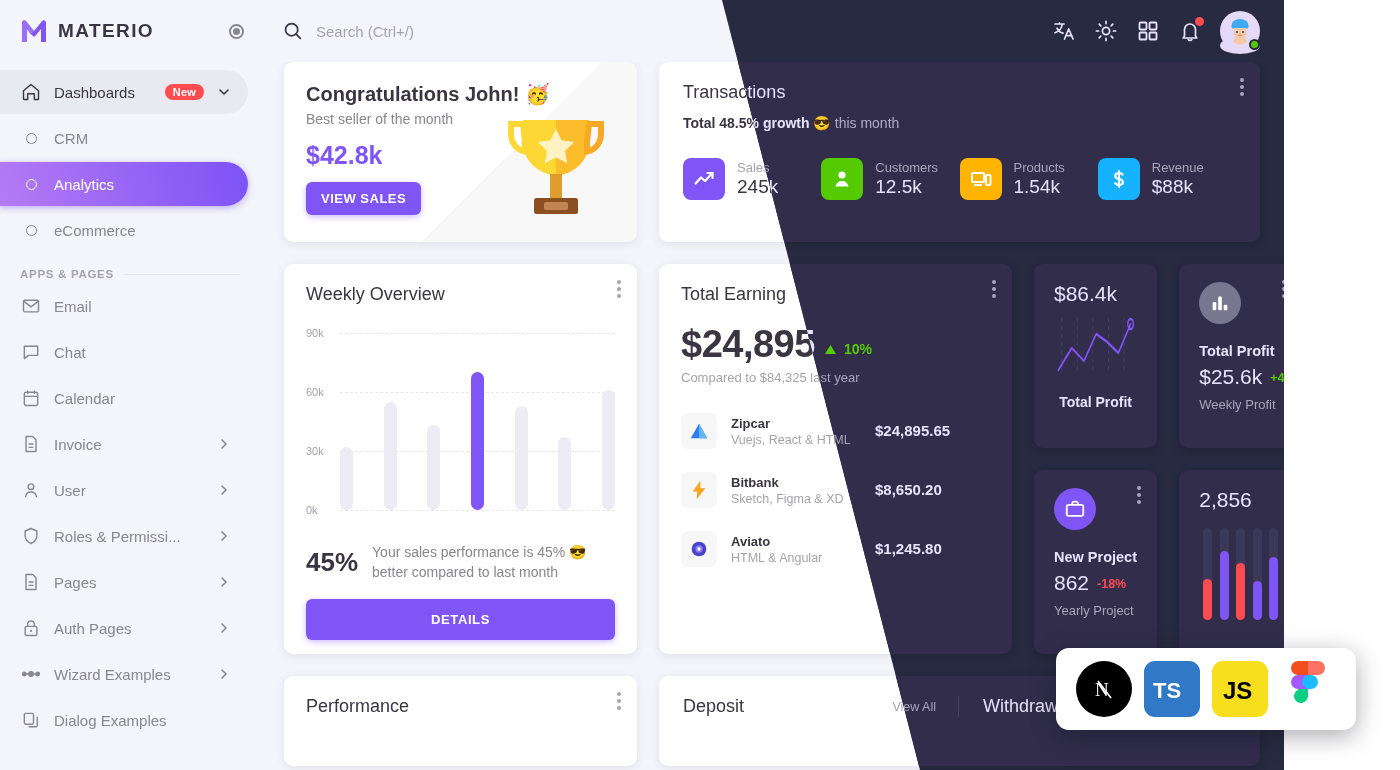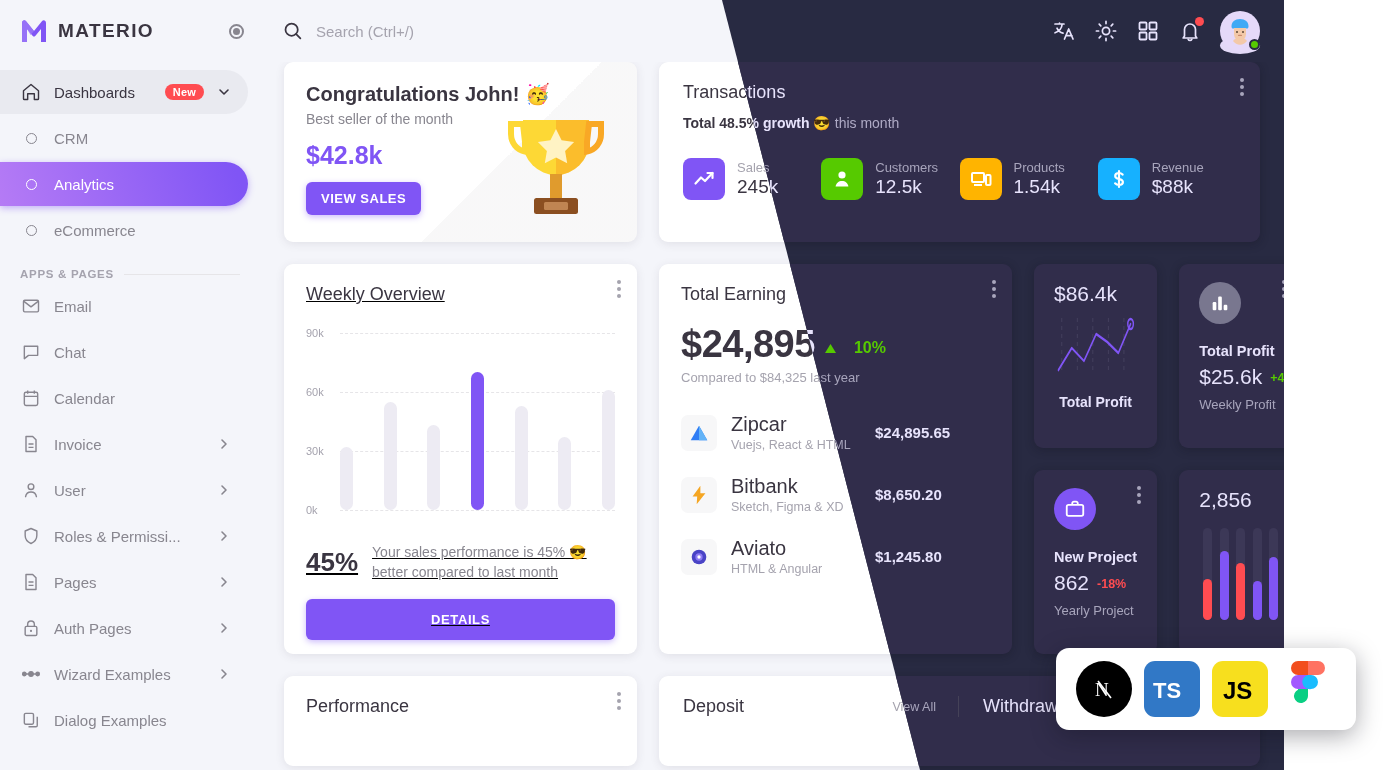--- a/index.html
+++ b/index.html
@@ -127,21 +127,21 @@
   .transactions { flex:1; height:180px; padding:20px 24px; }
   .transactions .growth { font-size:14px; color:var(--txt-sub); margin-top:12px; }
   .transactions .growth b { color:var(--txt-strong); font-weight:700; }
   .stats { display:flex; gap:0; margin-top:27px; }
   .stat { display:flex; align-items:center; gap:12px; width:178px; }
   .stat .sq { width:42px;height:42px;border-radius:8px; display:flex;align-items:center;justify-content:center; flex:0 0 42px; }
   .stat .k { font-size:13px; color:var(--txt-mute); }
   .stat .v { font-size:19px; font-weight:500; color:var(--txt-strong); margin-top:1px; }
 
   
-  .weekly { width:353px; flex:0 0 353px; height:390px; padding:20px 22px 18px;text-decoration:underline; }
+  .weekly { width:353px; flex:0 0 353px; height:390px; padding:20px 22px 18px; }
   .chart-area { position:relative; height:195px; margin-top:28px; }
   .yaxis { position:absolute; left:0; top:0; bottom:18px; width:30px; }
   .ytick { position:absolute; font-size:11px; color:var(--txt-mute); transform:translateY(-50%); }
   .glines { position:absolute; left:34px; right:0; top:0; bottom:18px; }
   .gline { position:absolute; left:0; right:0; height:0;
     border-top:1px dashed var(--divider); }
   .bars { position:absolute; left:34px; right:0; bottom:18px; top:0; display:flex; align-items:flex-end; justify-content:space-between; }
   .bar { width:13px; border-radius:7px; background:var(--bar-idle); }
   .bar.hi { background:#8055F5; }
   .perf { display:flex; align-items:center; gap:14px; margin-top:14px; }
@@ -151,28 +151,28 @@
     display:block; width:100%; margin-top:16px; background:#8055F5; color:#fff;
     border:0; border-radius:6px; padding:13px 0; font-size:13px; font-weight:600;
     letter-spacing:.6px; font-family:inherit; cursor:pointer;
     box-shadow:0 2px 6px rgba(128,85,245,.4);
   }
 
   
   .earning { width:353px; flex:0 0 353px; height:390px; padding:20px 22px; }
   .earn-big { display:flex; align-items:flex-end; gap:10px; margin-top:18px; }
   .earn-big .n { font-size:38px; font-weight:600; color:var(--txt-strong); letter-spacing:-.5px; }
-  .earn-big .up { display:flex; align-items:center; gap:18px; color:#56CA00; font-size:16px; font-weight:600; padding-bottom:9px;}
+  .earn-big .up { display:flex; align-items:center; gap:8px; color:#56CA00; font-size:14px; font-weight:600; padding-bottom:9px;}
   .earn-cmp { font-size:13px; color:var(--txt-mute); margin-top:4px; }
   .earn-list { margin-top:28px; }
   .earn-row { display:flex; align-items:center; gap:14px; margin-bottom:23px; }
   .logo-box { width:36px;height:36px;border-radius:7px; background:rgba(58,53,65,.04); display:flex;align-items:center;justify-content:center; flex:0 0 36px;}
   .dark .logo-box { background:rgba(231,227,252,.06); }
   .earn-meta { flex:1; min-width:0; }
-  .earn-meta .nm { font-size:20px; font-weight:400; color:var(--txt-strong); }
+  .earn-meta .nm { font-size:13px; font-weight:700; color:var(--txt-strong); }
   .earn-meta .ds { font-size:12.5px; color:var(--txt-mute); margin-top:2px; }
   .earn-val { width:115px; text-align:left; }
   .earn-val .amt { font-size:15px; font-weight:600; color:var(--txt-strong); }
   .pbar { height:4px; border-radius:2px; background:var(--track); margin-top:9px; overflow:hidden; }
   .pbar i { display:block; height:100%; border-radius:2px; }
 
   
   .smallcol { flex:1; display:flex; flex-direction:column; gap:22px; }
   .smallrow { display:flex; gap:22px; height:184px; }
   .mini { flex:1; padding:18px 20px; }

